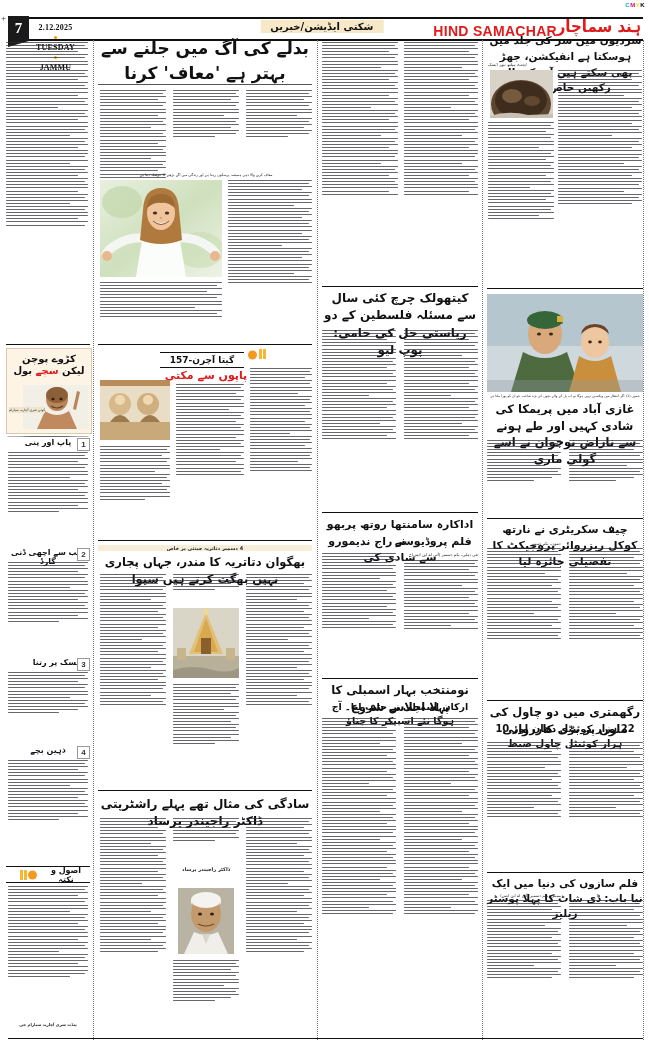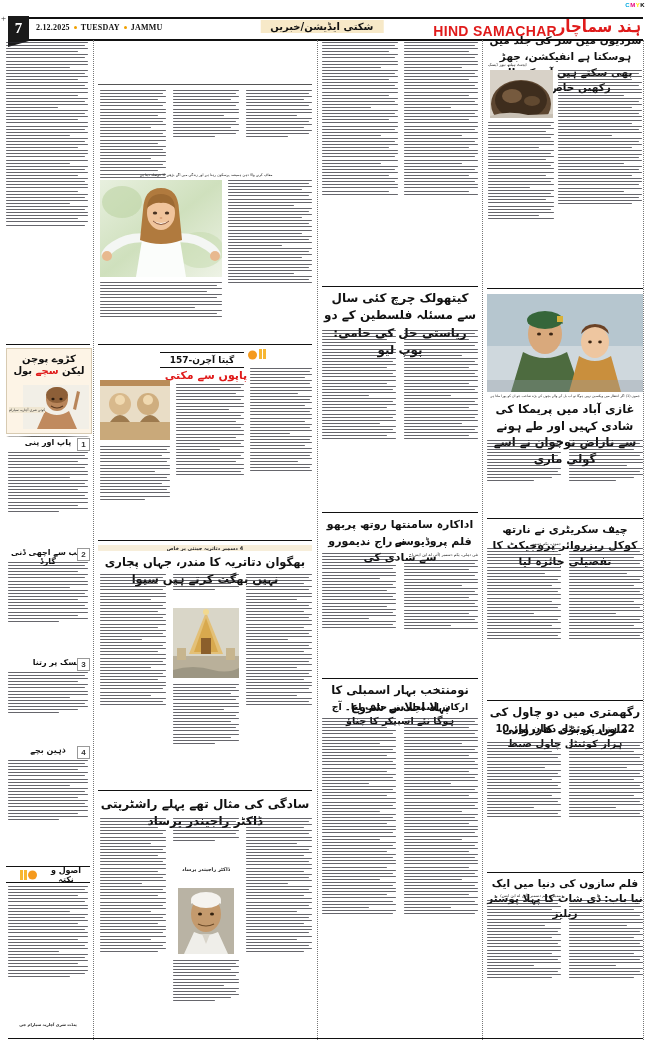--- a/index.html
+++ b/index.html
@@ -19,21 +19,21 @@
 
   
   .masthead{position:absolute;left:8px;right:6px;top:17px;height:20px;
             border-top:2px solid #111;border-bottom:2px solid #111;background:#fff;}
   .pagenum{position:absolute;left:0;top:-3px;width:21px;height:25px;background:#1a1a1a;color:#fff;
            font-family:"Liberation Serif",serif;font-weight:bold;font-size:15px;
            display:flex;align-items:center;justify-content:center;}
   .pagenum:after{content:"";position:absolute;left:0;bottom:-6px;border-left:21px solid #1a1a1a;
            border-bottom:6px solid transparent;}
   .dateline{position:absolute;left:28px;top:4px;font-family:"Liberation Serif",serif;
-            font-weight:bold;font-size:8px;letter-spacing:.2px;display:flex;align-items:center;gap:4px;}
+            font-weight:bold;font-size:8px;letter-spacing:.2px;display:flex;align-items:center;gap:4px;flex-direction:column;}
   .dot{width:3px;height:3px;background:#f0a000;border-radius:50%;display:inline-block;}
   .edition{position:absolute;left:50%;transform:translateX(-53%);top:1px;background:#f7e9c8;
            padding:1px 10px;font-size:10px;direction:rtl;font-weight:bold;color:#111;
            font-family:"DejaVu Sans",sans-serif;}
   .brand-en{position:absolute;right:86px;top:4px;color:#e01b1b;font-weight:bold;font-size:14px;
             letter-spacing:.3px;font-family:"Liberation Sans",sans-serif;}
   .brand-ur{position:absolute;right:2px;top:-1px;color:#e01b1b;font-weight:bold;font-size:15px;
             direction:rtl;font-family:"DejaVu Sans",sans-serif;transform:scaleY(1.1);}
   .hl{direction:rtl;text-align:center;font-weight:bold;color:#111;
       font-family:"DejaVu Sans",sans-serif;line-height:1.45;}
@@ -92,20 +92,21 @@
     <div class="brand-en">HIND SAMACHAR</div>
     <div class="brand-ur">ہند سماچار</div>
   </div>
 
   <div class="vrule" style="left:93px;top:40px;height:1000px;"></div>
   <div class="vrule" style="left:317px;top:40px;height:1000px;"></div>
   <div class="vrule" style="left:482px;top:40px;height:1000px;"></div>
   <div class="vrule" style="left:643px;top:40px;height:1000px;"></div>
   <div class="hrule" style="left:8px;right:6px;top:1038px;"></div>
 
+  <div class="hl" style="position:absolute;left:100px;width:210px;top:36px;font-size:17px;">بدلے کی آگ میں جلنے سے بہتر ہے 'معاف' کرنا</div>
 
   <div class="hrule thin" style="left:98px;width:214px;top:84px;"></div>
 
   <div class="copy dense" style="position:absolute;left:100px;top:90px;width:66px;height:250px;">
     <div class="ln s1"></div>
       <div class="ln s2"></div>
       <div class="ln s1"></div>
       <div class="ln s3"></div>
     <div class="ln s1"></div>
       <div class="ln s2"></div>

